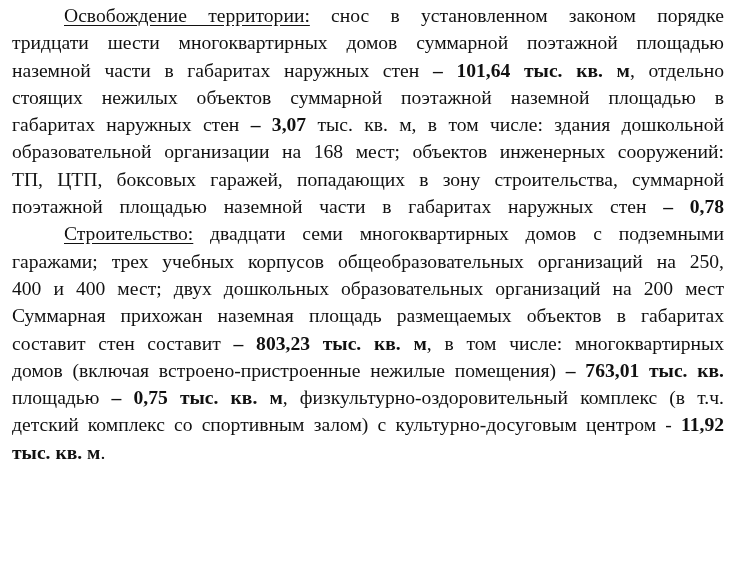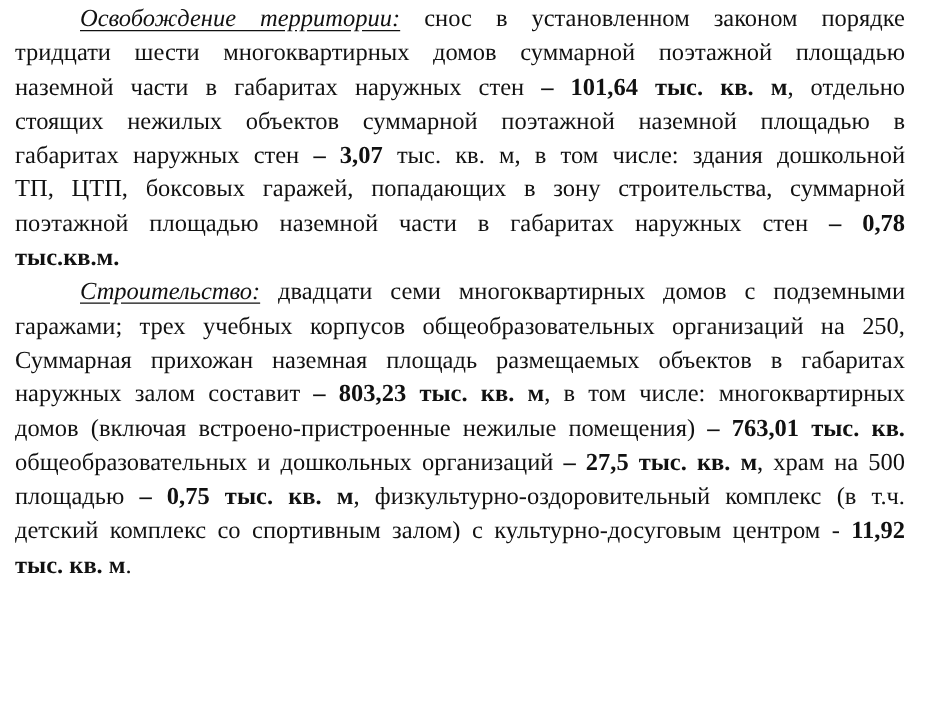--- a/index.html
+++ b/index.html
@@ -32,49 +32,48 @@
     overflow: visible;
   }
   .line.last {
     text-align-last: left;
   }
   .line.indent {
     padding-left: 52px;
     width: 660px;
   }
   .heading {
-    font-style: italic;
     text-decoration: underline;
     text-underline-offset: 3px;
   }
   b, .bold {
     font-weight: bold;
   }
 </style>
 </head>
 <body>
 
 <div class="doc">
 
   <div>
     <div class="line indent"><span class="heading">Освобождение территории:</span><span> снос в установленном законом порядке</span></div>
     <div class="line"><span>тридцати шести многоквартирных домов суммарной поэтажной площадью</span></div>
     <div class="line"><span>наземной части в габаритах наружных стен </span><b>– 101,64 тыс. кв. м</b><span>, отдельно</span></div>
     <div class="line"><span>стоящих нежилых объектов суммарной поэтажной наземной площадью в</span></div>
     <div class="line"><span>габаритах наружных стен </span><b>– 3,07</b><span> тыс. кв. м, в том числе: здания дошкольной</span></div>
+    <div class="line"><span>образовательной организации на 168 мест; объектов инженерных сооружений:</span></div>
     <div class="line"><span>ТП, ЦТП, боксовых гаражей, попадающих в зону строительства, суммарной</span></div>
     <div class="line"><span>поэтажной площадью наземной части в габаритах наружных стен </span><b>– 0,78</b></div>
-    <div class="line last"><b>тыс.кв.м.</b></div>
   </div>
 
   <div>
     <div class="line indent"><span class="heading">Строительство:</span><span> двадцати семи многоквартирных домов с подземными</span></div>
     <div class="line"><span>гаражами; трех учебных корпусов общеобразовательных организаций на 250,</span></div>
+    <div class="line"><span>400 и 400 мест; двух дошкольных образовательных организаций на 200 мест</span></div>
     <div class="line"><span>Суммарная прихожан наземная площадь размещаемых объектов в габаритах</span></div>
-    <div class="line"><span>наружных залом составит </span><b>– 803,23 тыс. кв. м</b><span>, в том числе: многоквартирных</span></div>
+    <div class="line"><span>составит стен составит </span><b>– 803,23 тыс. кв. м</b><span>, в том числе: многоквартирных</span></div>
     <div class="line"><span>домов (включая встроено-пристроенные нежилые помещения) </span><b>– 763,01 тыс. кв.</b></div>
-    <div class="line"><span>общеобразовательных и дошкольных организаций </span><b>– 27,5 тыс. кв. м</b><span>, храм на 500</span></div>
     <div class="line"><span>площадью </span><b>– 0,75 тыс. кв. м</b><span>, физкультурно-оздоровительный комплекс (в т.ч.</span></div>
     <div class="line"><span>детский комплекс со спортивным залом) с культурно-досуговым центром - </span><b>11,92</b></div>
     <div class="line last"><b>тыс. кв. м</b><span>.</span></div>
   </div>
 
 </div>
 
 </body></html>

